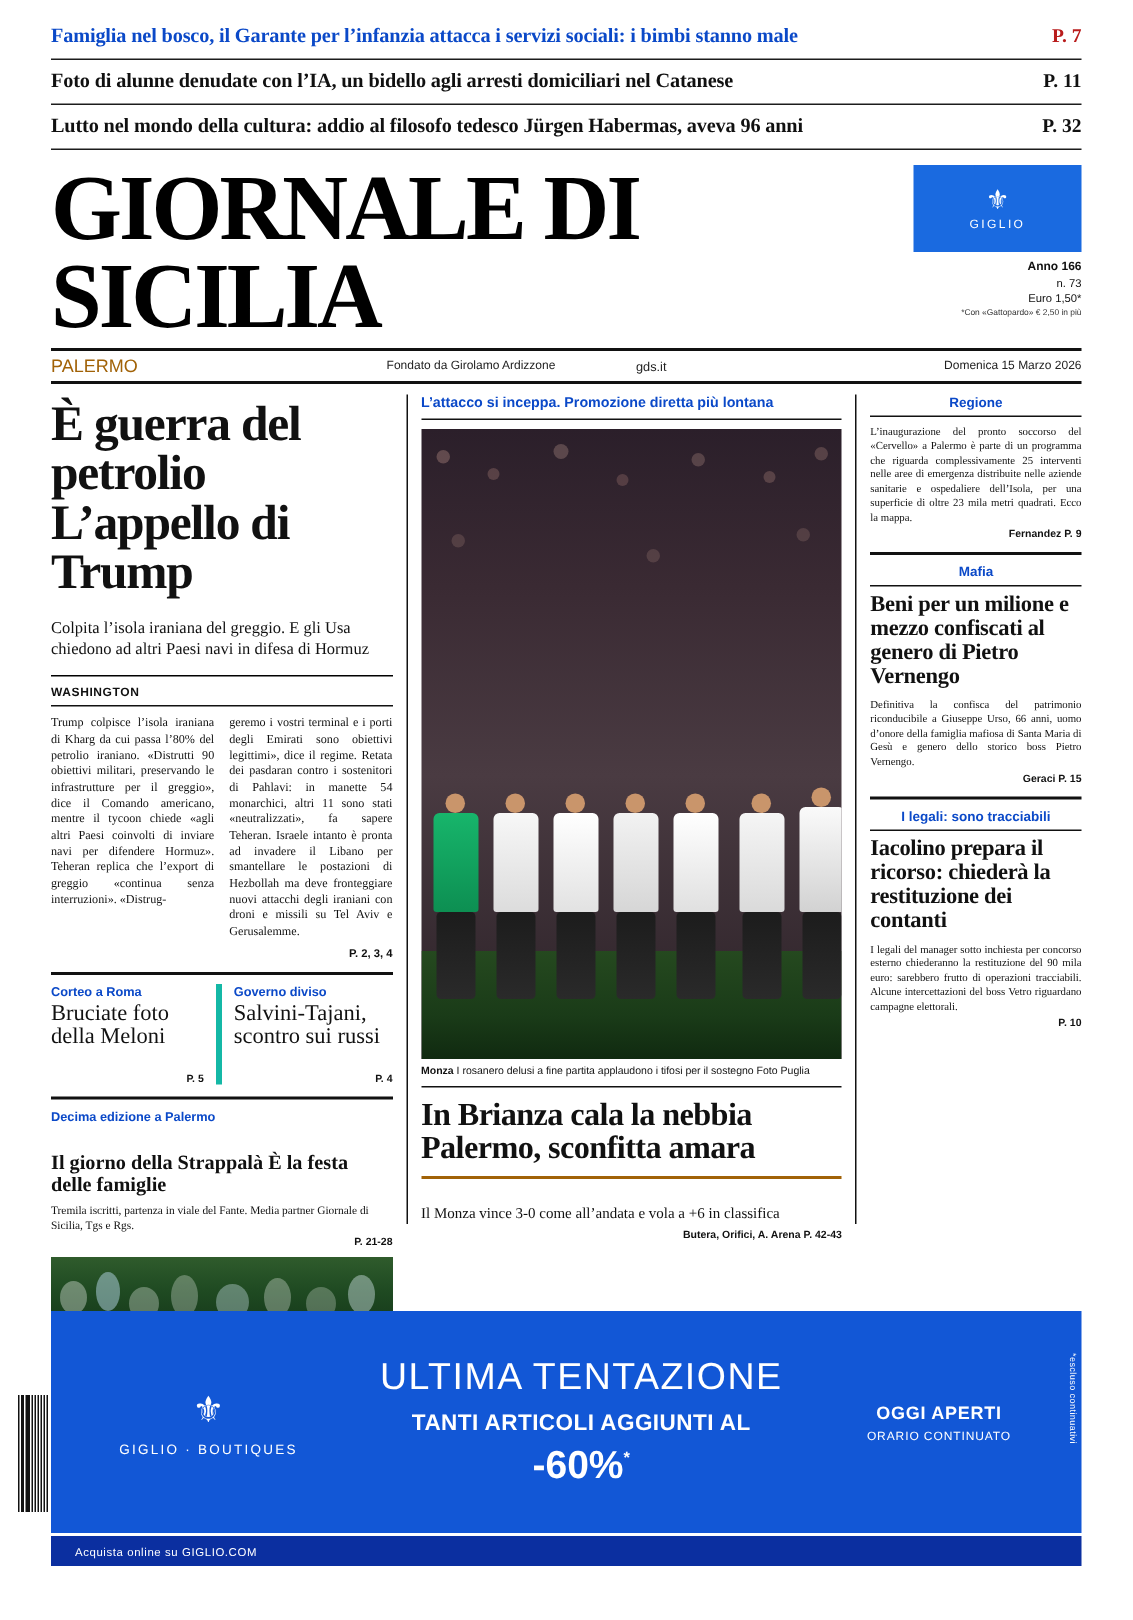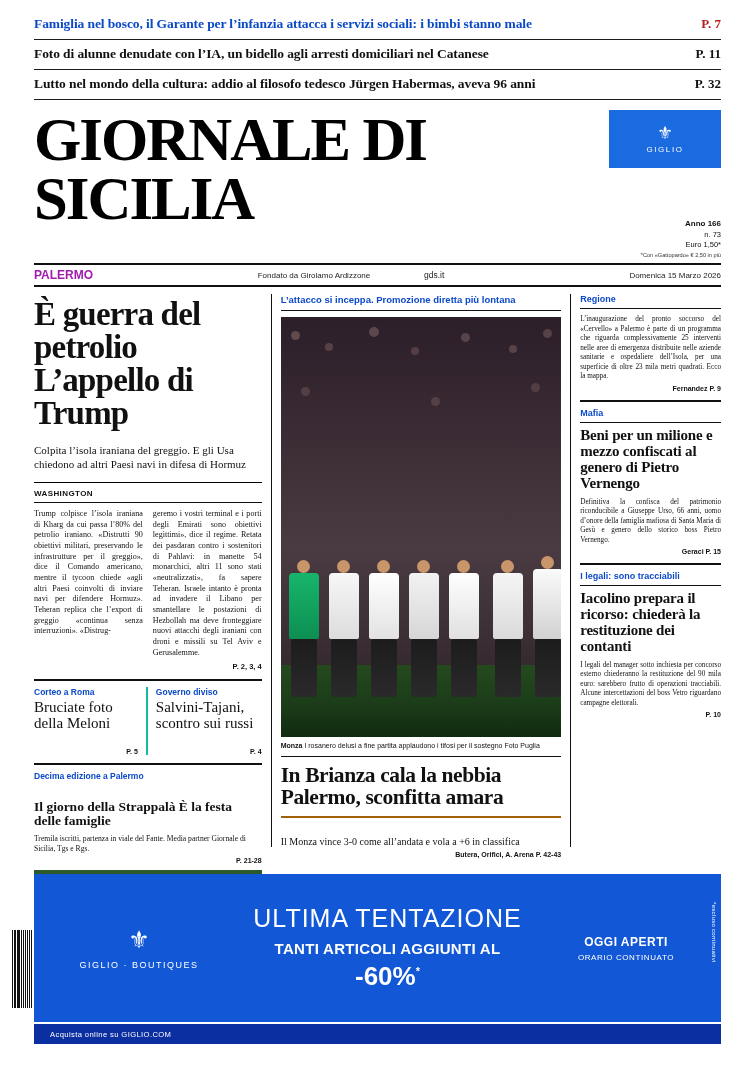--- a/index.html
+++ b/index.html
@@ -51,31 +51,31 @@
     width: 112px; height: 58px; background: #1a6ae0;
     display: flex; flex-direction: column; align-items: center; justify-content: center;
     color:#fff;
   }
   .giglio-mark { font-size: 18px; line-height: 1; margin-bottom: 3px; }
   .giglio-word { font-size: 8px; letter-spacing: 1.6px; font-family: "Liberation Sans", sans-serif; }
   .edition-info {
     text-align: right; font-family: "Liberation Sans", sans-serif;
     font-size: 7.5px; line-height: 1.45; margin-top: 4px; color:#111;
   }
-  .edition-info .bold { font-weight: bold; font-size: 8px; margin-top: 46px; }
+  .edition-info .bold { font-weight: bold; font-size: 8px; }
   .edition-info .tiny { font-size: 5.6px; color:#333; }
 
   
   .strip {
     margin: 4px 34px 0 34px;
     border-top: 2px solid #111; border-bottom: 2px solid #111;
     display: flex; align-items: center; height: 24px;
     font-family: "Liberation Sans", sans-serif;
   }
-  .strip .city { font-weight: bold; font-size: 12px; color: #a21caf; width: 170px; }
+  .strip .city { font-weight: normal; font-size: 12px; color: #a16207; width: 170px; }
   .strip .founded { font-size: 8px; color:#222; width: 220px; text-align:center;}
   .strip .site { font-size: 8.5px; color:#222; flex:1; text-align:left;}
   .strip .date { font-size: 8px; color:#222; width: 180px; text-align: right; }
 
   
   .main {
     display: flex; margin: 0 34px; padding-top: 7px;
     height: 560px;
   }
   .col-left { width: 238px; padding-right: 9px; border-right: 1px solid #111; }
@@ -96,21 +96,21 @@
     font-family: "Liberation Sans", sans-serif; font-weight: bold;
     font-size: 8px; letter-spacing: 0.4px; margin: 6px 0 4px 0;
   }
   .hr-thin { border-top: 1px solid #111; margin: 4px 0 6px 0; }
   .body-2col { column-count: 2; column-gap: 10px; font-size: 8.1px; line-height: 1.32; text-align: justify; hyphens: auto; }
   .body-2col p { margin-bottom: 3px; }
   .refline { font-family: "Liberation Sans", sans-serif; font-size: 7.5px; font-weight: bold; text-align: right; margin-top: 4px; }
 
   .two-briefs { display: flex; margin-top: 8px; border-top: 2px solid #111; padding-top: 6px; }
   .brief { width: 50%; }
-  .brief:first-child { padding-right: 8px; border-right: 2px solid #14b8a6; }
+  .brief:first-child { padding-right: 8px; border-right: 4px solid #14b8a6; }
   .brief:last-child { padding-left: 8px; }
   .brief-kicker { font-family:"Liberation Sans", sans-serif; font-weight:bold; font-size: 8.5px; color:#0b49c8; margin-bottom: 3px; }
   .brief-title { font-size: 15px; line-height: 1.05; color:#111; }
   .brief-page { font-family:"Liberation Sans", sans-serif; font-size: 7px; font-weight:bold; text-align:right; margin-top: 16px; }
 
   .promo {
     margin-top: 8px; border-top: 2px solid #111; padding-top: 6px;
   }
   .promo-kicker { font-family:"Liberation Sans", sans-serif; font-weight:bold; font-size: 8.5px; color:#0b49c8; }
   .promo-title { font-weight:bold; font-size: 13.5px; line-height: 1.08; margin-top: 19px; }
@@ -149,21 +149,21 @@
   .mid-headline {
     font-weight: bold; font-size: 21.5px; line-height: 1.03; margin-top: 7px; letter-spacing:-0.4px;
   }
   .mid-sub { font-size: 10px; line-height:1.25; margin-top: 8px; border-top:2px solid #a16207; padding-top:18px; }
   .mid-ref { font-family:"Liberation Sans", sans-serif; font-size:7px; font-weight:bold; text-align:right; margin-top:3px; }
 
   
   .rblock { margin-bottom: 8px; }
   .rkicker {
     font-family:"Liberation Sans", sans-serif; font-weight:bold; font-size: 9px;
-    color:#0b49c8; border-bottom: 1px solid #111; padding-bottom: 4px; margin-bottom: 5px;
+    color:#0b49c8; border-bottom: 1px solid #111; padding-bottom: 4px; margin-bottom: 5px; text-align: center;
   }
   .rtitle { font-weight: bold; font-size: 15px; line-height: 1.06; letter-spacing:-0.2px; }
   .rbody { font-size: 7.2px; line-height: 1.32; margin-top: 6px; text-align: justify; }
   .rref { font-family:"Liberation Sans", sans-serif; font-size: 7px; font-weight:bold; text-align:right; margin-top: 3px;}
   .rdiv { border-top: 2px solid #111; margin: 7px 0 6px 0; }
 
   
   .ad {
     position:absolute; left: 34px; right: 34px; bottom: 58px; height: 148px;
     background: #1257d6; color: #fff; display:flex; align-items:center;

